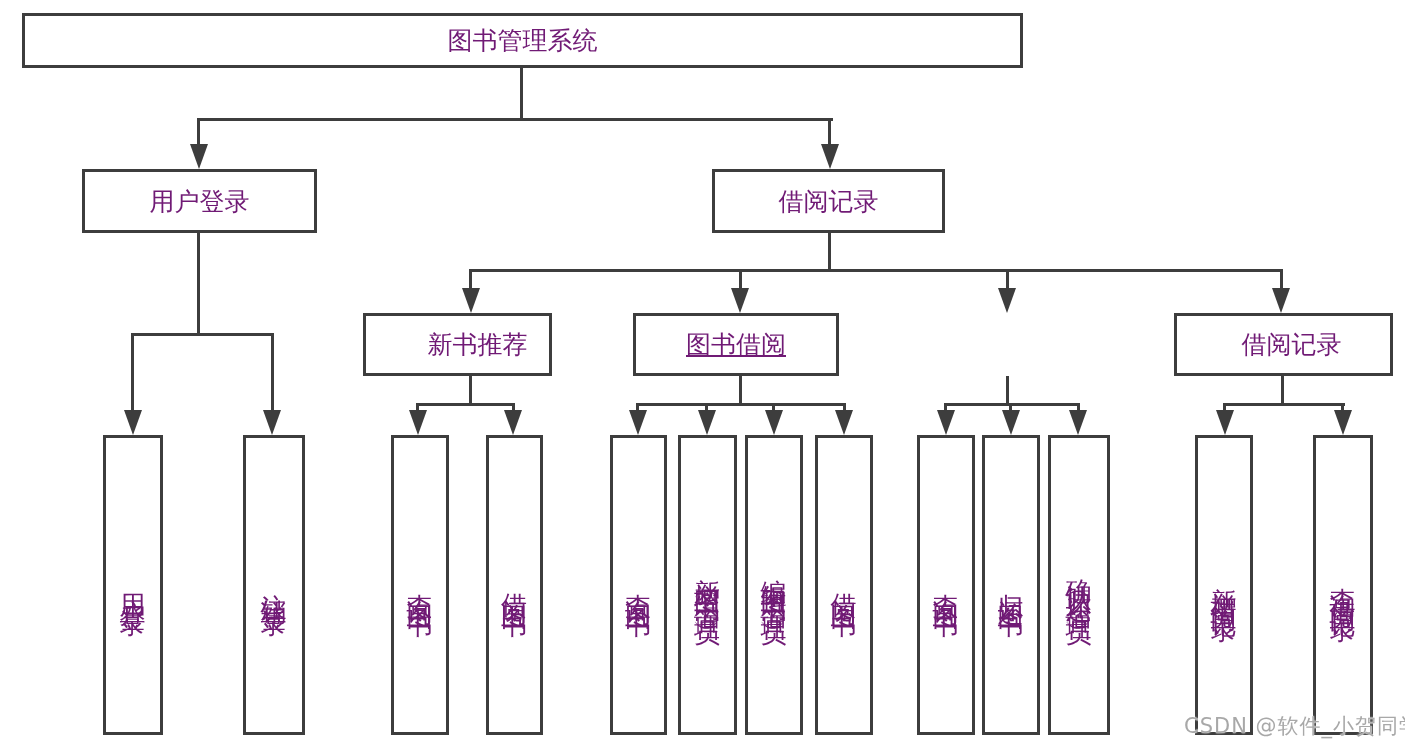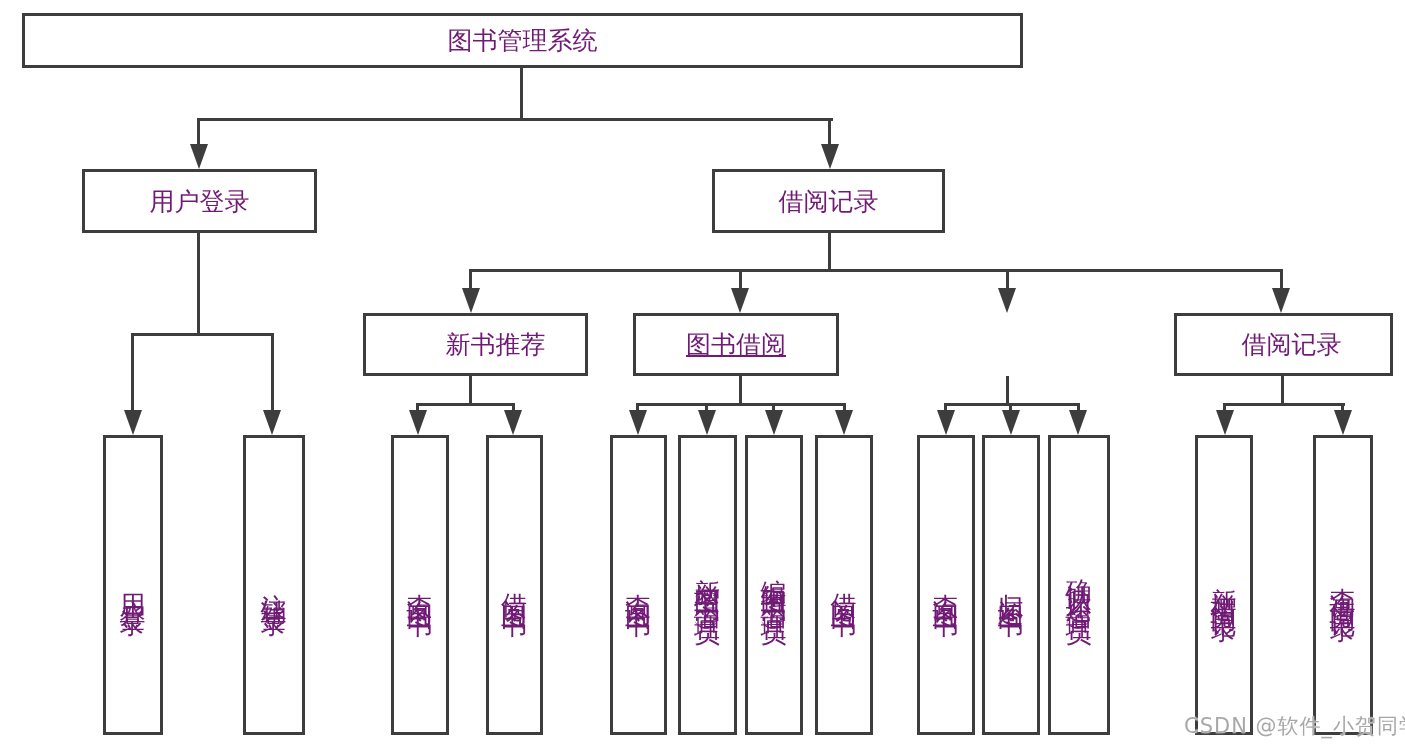--- a/index.html
+++ b/index.html
@@ -72,21 +72,21 @@
   <div class="hl" style="left:469px; top:269px; width:814px;"></div>
   <div class="vl" style="left:469px; top:269px; height:21px;"></div>
   <div class="ar" style="left:462px; top:288px;"></div>
   <div class="vl" style="left:739px; top:269px; height:21px;"></div>
   <div class="ar" style="left:731px; top:288px;"></div>
   <div class="vl" style="left:1006px; top:269px; height:21px;"></div>
   <div class="ar" style="left:998px; top:288px;"></div>
   <div class="vl" style="left:1280px; top:269px; height:21px;"></div>
   <div class="ar" style="left:1272px; top:288px;"></div>
 
-  <div class="box" style="left:363px; top:313px; width:225px; height:63px;padding-left:40px;">新书推荐</div>
+  <div class="box" style="left:363px; top:313px; width:189px; height:63px;padding-left:40px;">新书推荐</div>
   <div class="box" style="left:633px; top:313px; width:206px; height:63px;text-decoration:underline;">图书借阅</div>
   <div class="box" style="left:1174px; top:313px; width:219px; height:63px;padding-left:16px;">借阅记录</div>
 
   <div class="vl" style="left:197px; top:233px; height:103px;"></div>
   <div class="hl" style="left:131px; top:333px; width:143px;"></div>
   <div class="vl" style="left:131px; top:333px; height:77px;"></div>
   <div class="ar" style="left:124px; top:410px;"></div>
   <div class="vl" style="left:271px; top:333px; height:77px;"></div>
   <div class="ar" style="left:263px; top:410px;"></div>
 

